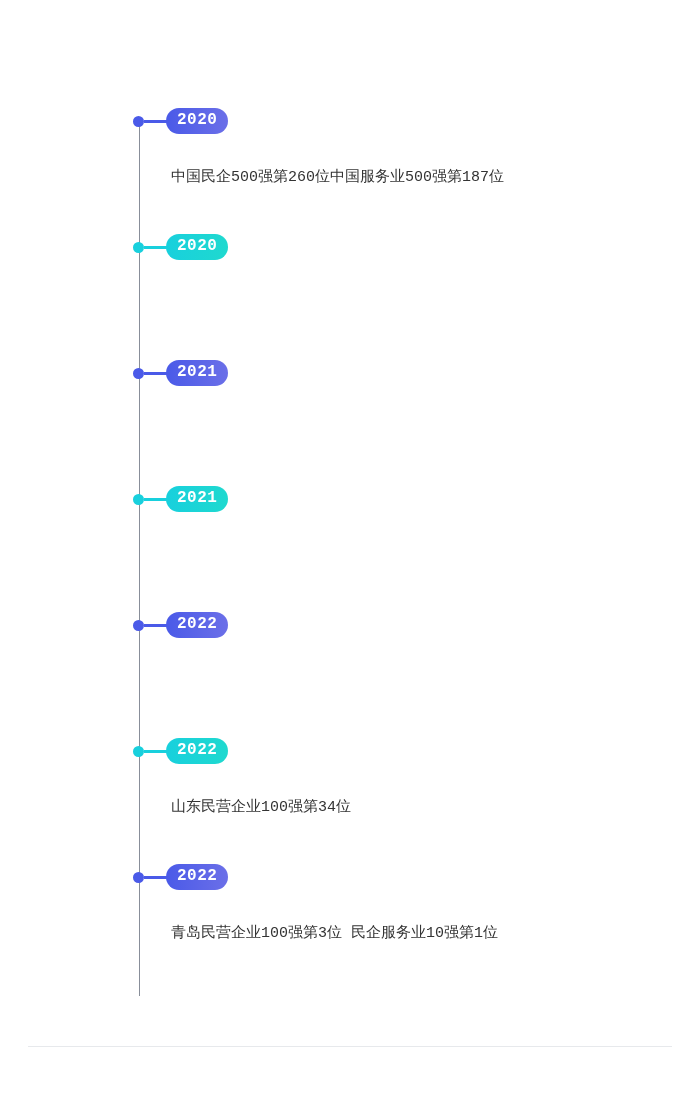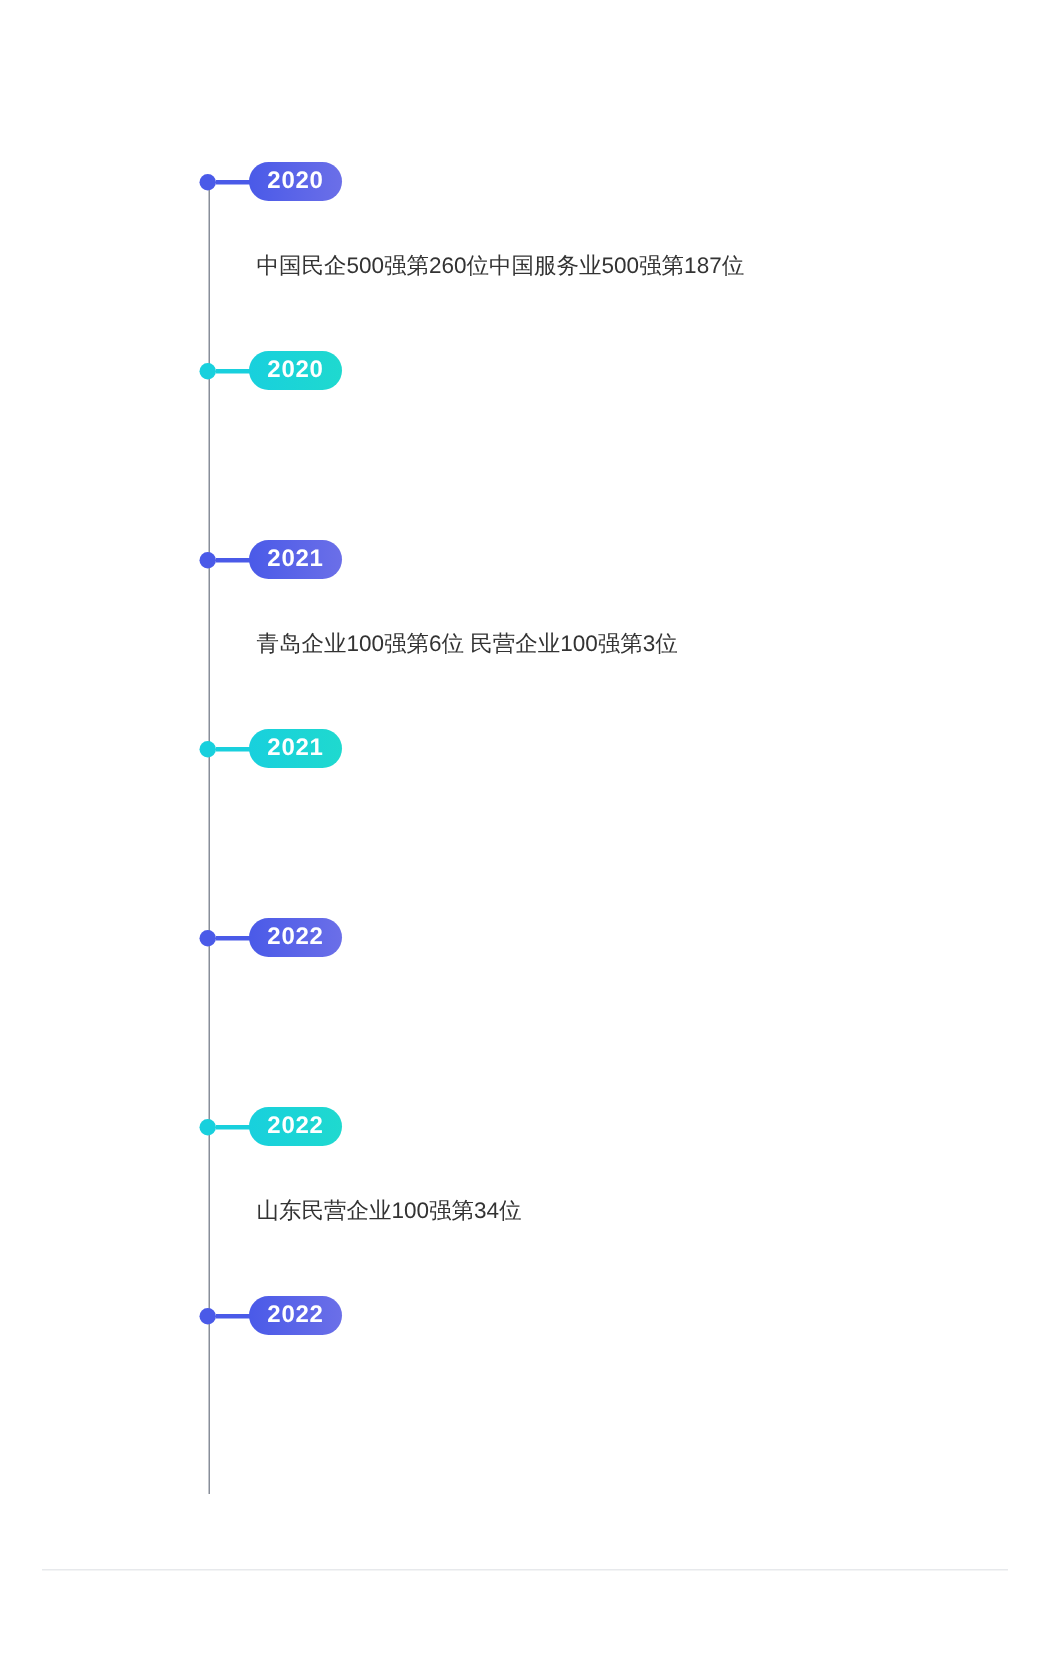--- a/index.html
+++ b/index.html
@@ -22,20 +22,21 @@
     overflow: hidden;
   }
 
   
   .timeline {
     position: absolute;
     left: 0;
     top: 0;
     width: 700px;
     height: 1108px;
+    font-family: Liberation Mono, monospace;
   }
 
   .axis-line {
     position: absolute;
     left: 139px;
     top: 118px;
     width: 1px;
     height: 878px;
     background: #888e99;
   }
@@ -139,21 +140,20 @@
       <div class="event">
         <span class="dot cyan"></span>
         <span class="connector cyan"></span>
         <span class="year-pill cyan">2020</span>
       </div>
 
       <div class="event">
         <span class="dot blue"></span>
         <span class="connector blue"></span>
         <span class="year-pill blue">2021</span>
-        <div class="desc">青岛企业100强第6位 民营企业100强第3位</div>
       </div>
 
       <div class="event">
         <span class="dot cyan"></span>
         <span class="connector cyan"></span>
         <span class="year-pill cyan">2021</span>
       </div>
 
       <div class="event">
         <span class="dot blue"></span>
@@ -165,20 +165,21 @@
         <span class="dot cyan"></span>
         <span class="connector cyan"></span>
         <span class="year-pill cyan">2022</span>
         <div class="desc">山东民营企业100强第34位</div>
       </div>
 
       <div class="event">
         <span class="dot blue"></span>
         <span class="connector blue"></span>
         <span class="year-pill blue">2022</span>
+        <div class="desc">青岛民营企业100强第3位 民企服务业10强第1位</div>
       </div>
 
     </div>
   </div>
 
   <div class="footer-rule"></div>
 
 </div>
 
 </body></html>

